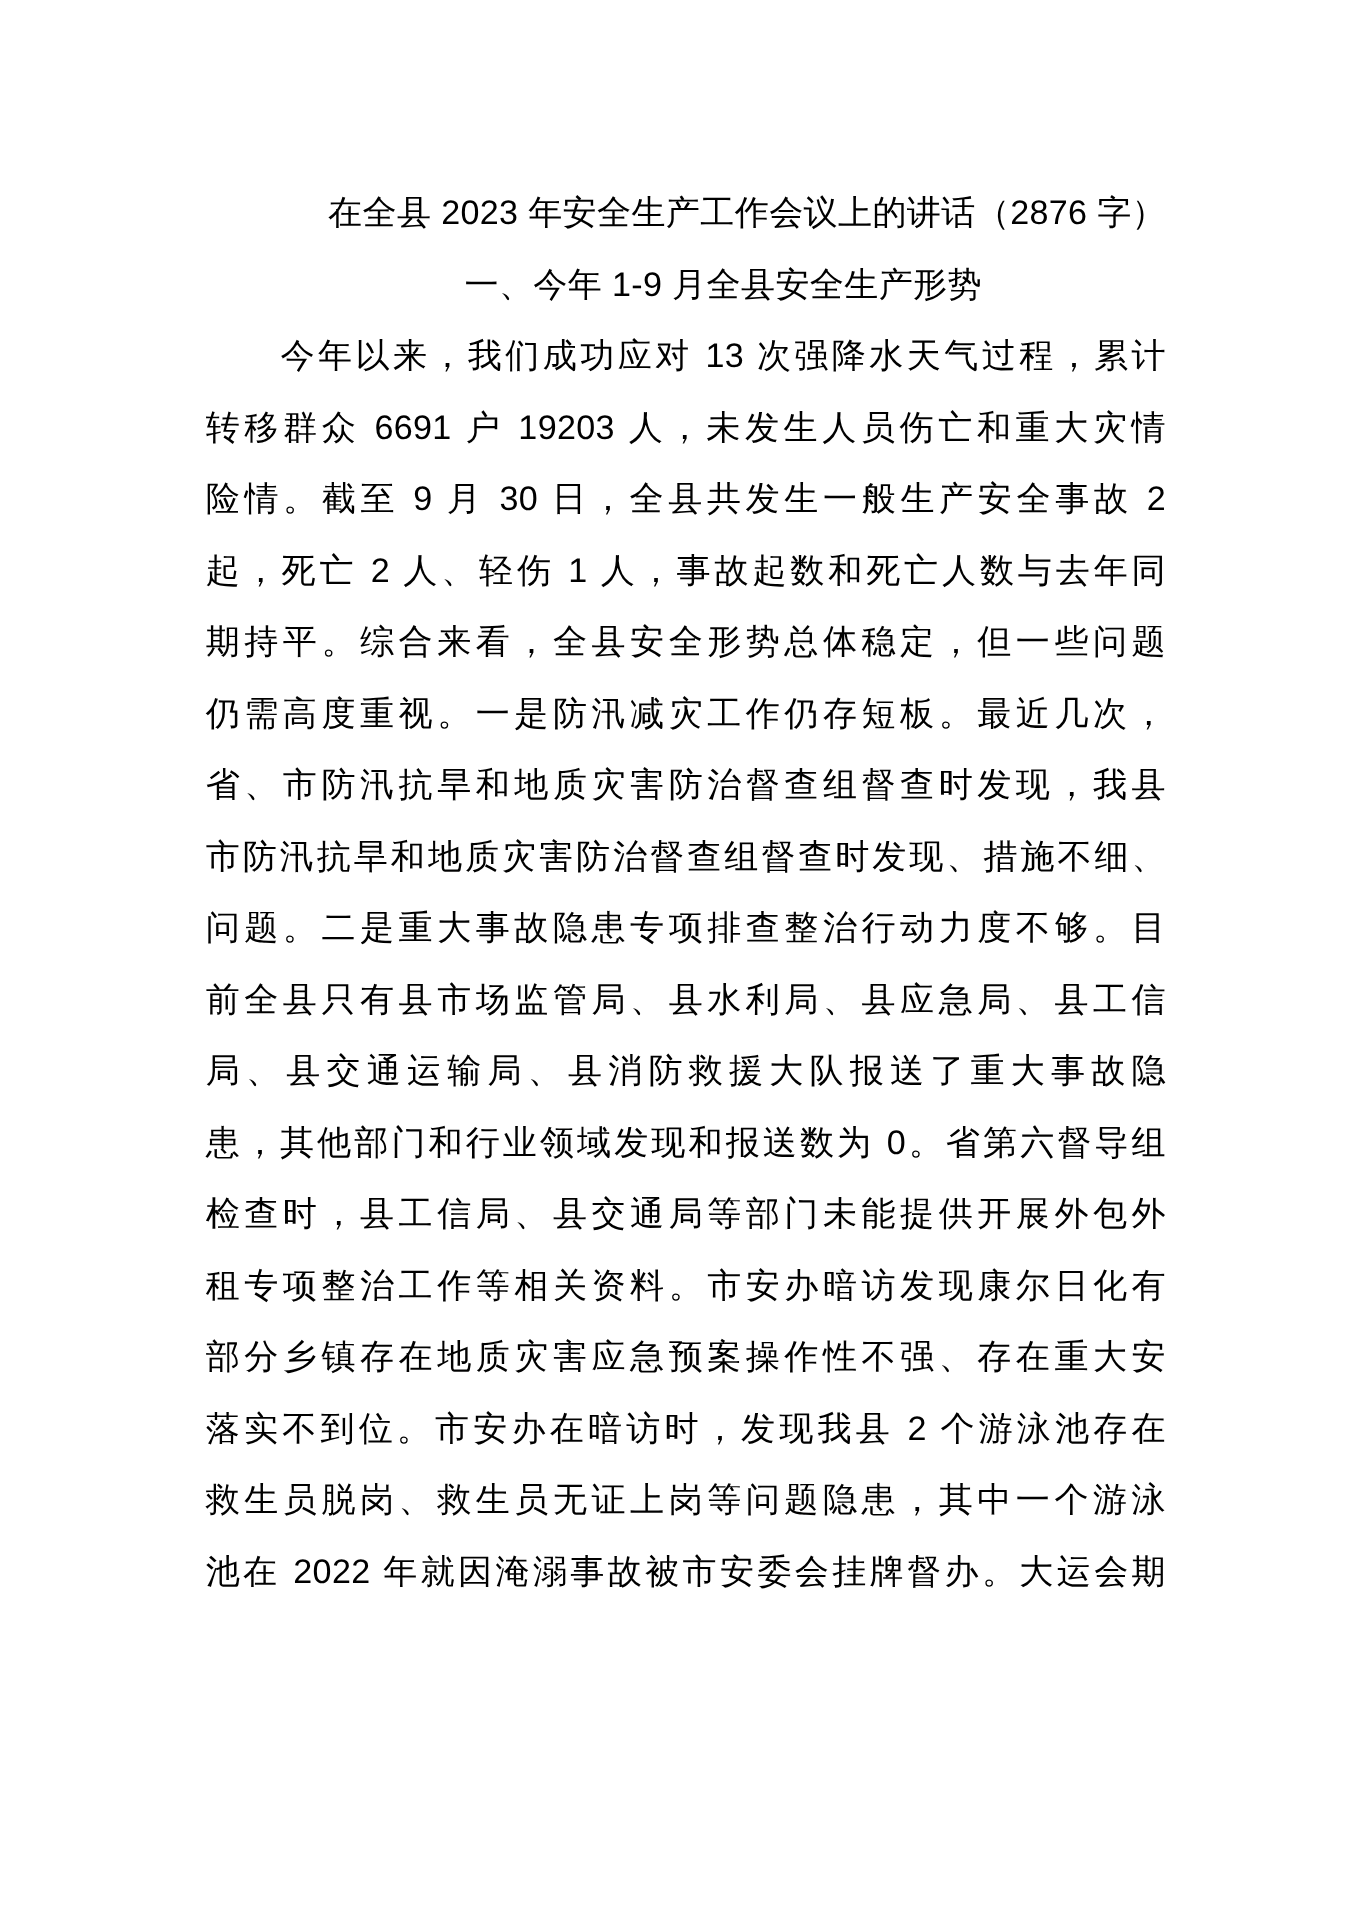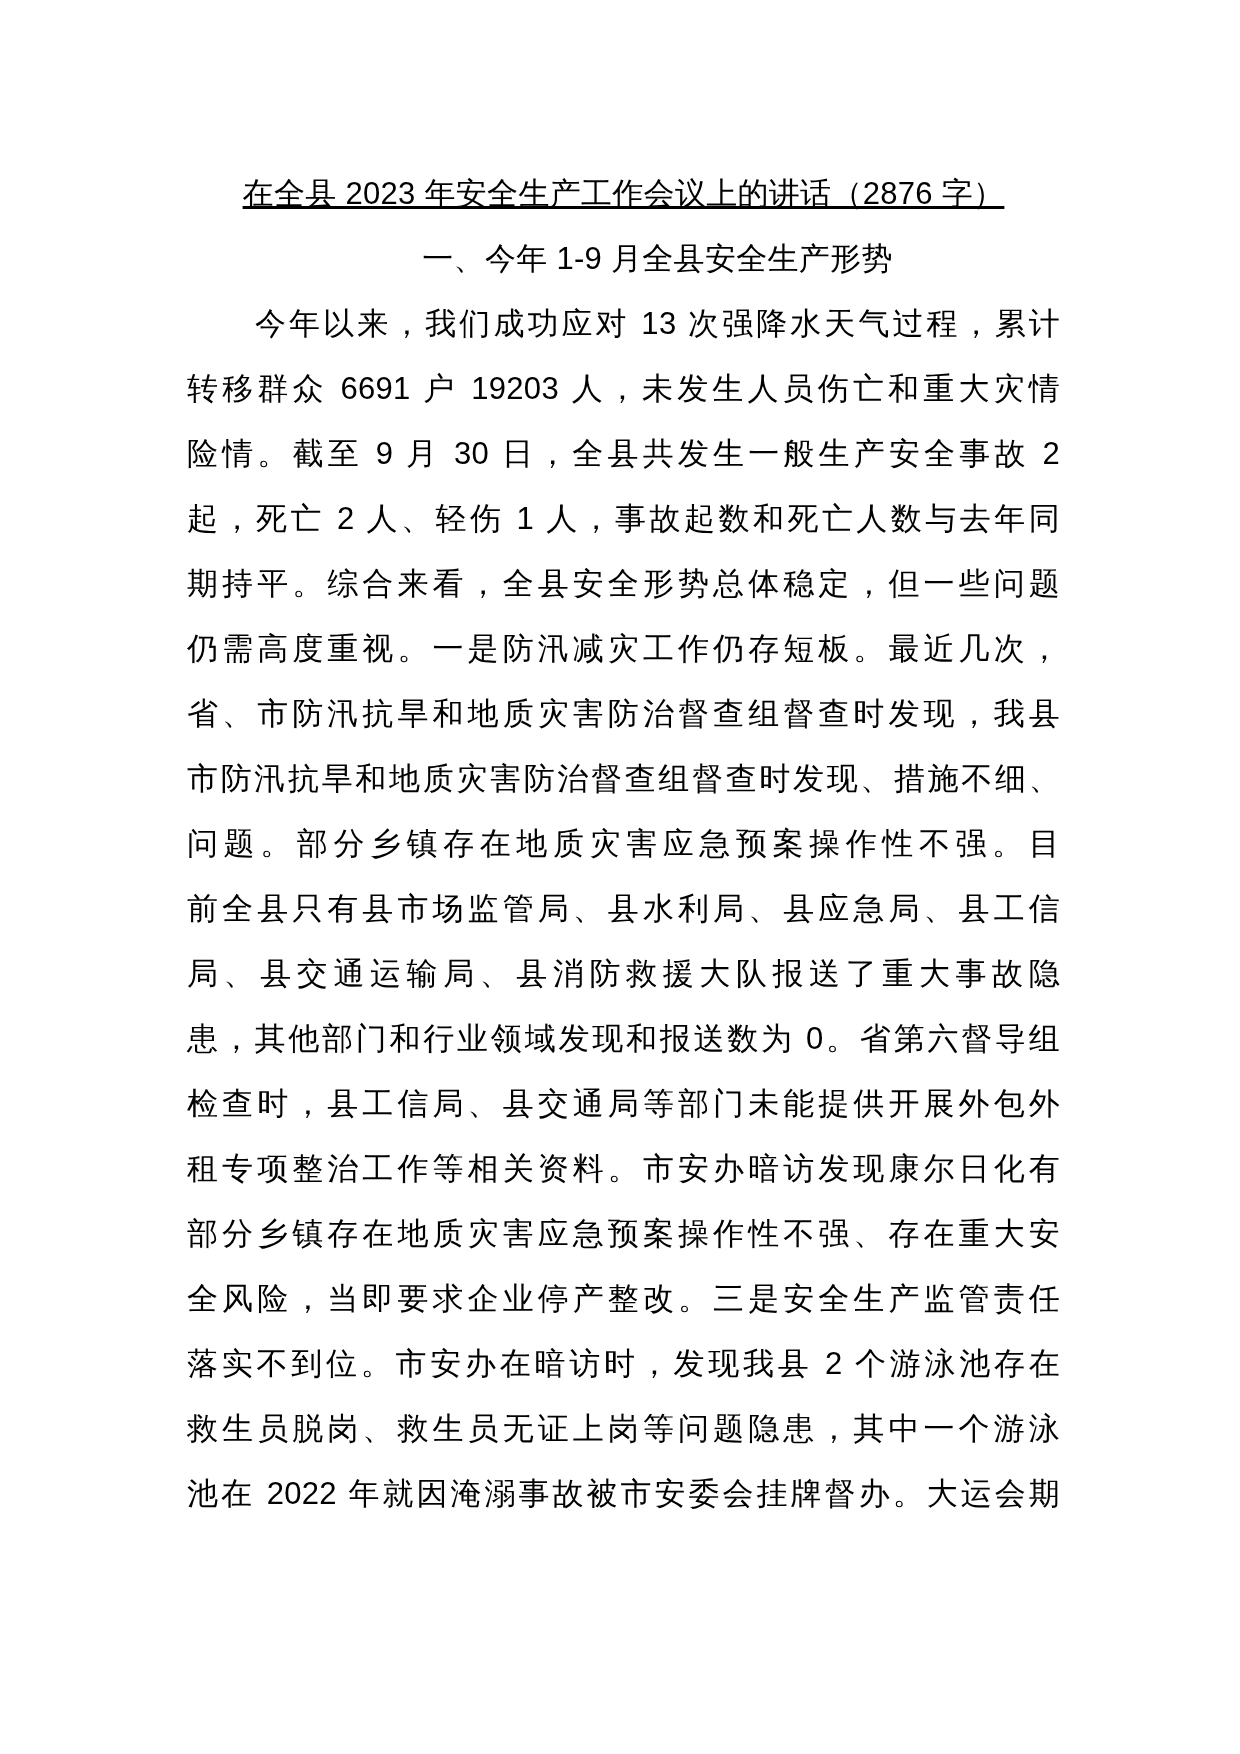--- a/index.html
+++ b/index.html
@@ -33,23 +33,22 @@
     height: 65px;
     line-height: 65px;
     font-size: 31px;
     white-space: normal;
     text-align: justify;
     text-align-last: justify;
     text-justify: inter-character;
     letter-spacing: 0.3px;
   }
   .line.title {
-    text-align: center;
+    text-align: right;
     text-align-last: auto;
-    text-decoration: underline;
   }
   .line.heading {
     text-align: center;
     text-align-last: auto;
     text-indent: 68px;
   }
   .line.body-first {
     text-indent: 68px;
   }
 </style>
@@ -61,25 +60,24 @@
       <div class="line title">在全县 2023 年安全生产工作会议上的讲话（2876 字）</div>
       <div class="line heading">一、今年 1-9 月全县安全生产形势</div>
       <div class="line body-first">今年以来，我们成功应对 13 次强降水天气过程，累计</div>
       <div class="line body">转移群众 6691 户 19203 人，未发生人员伤亡和重大灾情</div>
       <div class="line body">险情。截至 9 月 30 日，全县共发生一般生产安全事故 2</div>
       <div class="line body">起，死亡 2 人、轻伤 1 人，事故起数和死亡人数与去年同</div>
       <div class="line body">期持平。综合来看，全县安全形势总体稳定，但一些问题</div>
       <div class="line body">仍需高度重视。一是防汛减灾工作仍存短板。最近几次，</div>
       <div class="line body">省、市防汛抗旱和地质灾害防治督查组督查时发现，我县</div>
       <div class="line body">市防汛抗旱和地质灾害防治督查组督查时发现、措施不细、</div>
-      <div class="line body">问题。部分乡镇存在地质灾害应急预案操作性不强。目</div>
+      <div class="line body">问题。二是重大事故隐患专项排查整治行动力度不够。目</div>
       <div class="line body">前全县只有县市场监管局、县水利局、县应急局、县工信</div>
       <div class="line body">局、县交通运输局、县消防救援大队报送了重大事故隐</div>
       <div class="line body">患，其他部门和行业领域发现和报送数为 0。省第六督导组</div>
       <div class="line body">检查时，县工信局、县交通局等部门未能提供开展外包外</div>
       <div class="line body">租专项整治工作等相关资料。市安办暗访发现康尔日化有</div>
       <div class="line body">部分乡镇存在地质灾害应急预案操作性不强、存在重大安</div>
-      <div class="line body">全风险，当即要求企业停产整改。三是安全生产监管责任</div>
       <div class="line body">落实不到位。市安办在暗访时，发现我县 2 个游泳池存在</div>
       <div class="line body">救生员脱岗、救生员无证上岗等问题隐患，其中一个游泳</div>
       <div class="line body">池在 2022 年就因淹溺事故被市安委会挂牌督办。大运会期</div>
     </div>
 </div>
 
 </body></html>

